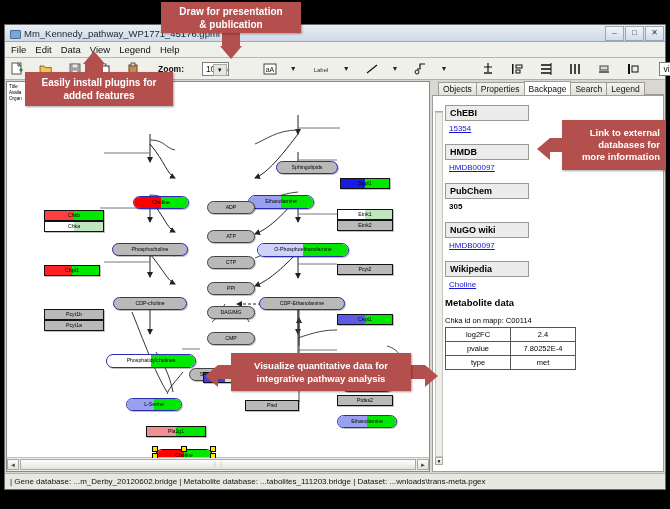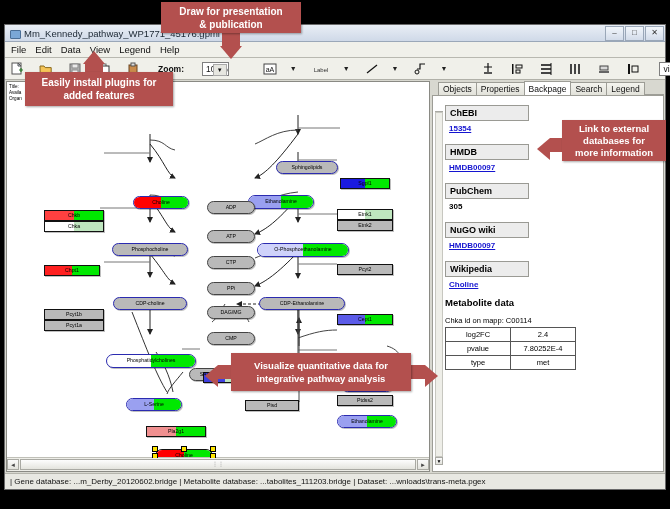--- a/index.html
+++ b/index.html
@@ -52,21 +52,21 @@
   .tab.active{background:#fff;height:14px;line-height:12px;font-weight:normal;}
   .tabfill{flex:1;border-bottom:1px solid #9d9d96;height:13px;}
   .panelbody{flex:1;background:#fff;border:1px solid #9d9d96;margin:0 0 0 0;overflow:hidden;position:relative;
              padding:6px 0 0 12px;box-sizing:border-box;}
   .vtrack{position:absolute;left:2px;top:16px;bottom:14px;width:8px;background:#eeeee8;border:1px solid #c7c7c0;box-sizing:border-box;}
   .vtop{position:absolute;left:2px;top:15px;width:8px;height:8px;background:linear-gradient(#fbfbfb,#e2e2dc);border:1px solid #a9a9a3;box-sizing:border-box;font-size:5px;text-align:center;line-height:6px;}
   .vbot{position:absolute;left:2px;bottom:6px;width:8px;height:8px;background:linear-gradient(#fbfbfb,#e2e2dc);border:1px solid #a9a9a3;box-sizing:border-box;font-size:5px;text-align:center;line-height:6px;}
 
   .dbhead{display:inline-block;min-width:84px;border:1px solid #9a9a94;background:#ececec;
           font-size:9px;font-weight:bold;color:#000;padding:2px 6px 2px 4px;box-sizing:border-box;}
-  .dblink{font-size:8px;color:#1414d0;text-decoration:underline;margin:3px 0 8px 4px;display:block;font-weight:bold;}
+  .dblink{font-size:8px;color:#1414d0;text-decoration:underline;margin:3px 0 8px 4px;display:block;font-weight:normal;}
   .dbplain{font-size:8px;color:#000;margin:3px 0 8px 4px;display:block;font-weight:bold;}
   .exprhdr{font-size:9.5px;font-weight:bold;color:#000;margin:2px 0 8px 0;}
   .geneid{font-size:7.5px;color:#000;margin-bottom:2px;}
   table.expr{border-collapse:collapse;font-size:7.5px;}
   table.expr td{border:1px solid #555;padding:2px 6px;text-align:center;color:#000;min-width:52px;}
 
   .statusbar{position:absolute;left:0;right:0;bottom:0;height:16px;background:#e8e8e2;border-top:1px solid #b4b4ac;
              display:flex;align-items:center;padding-left:5px;box-sizing:border-box;}
   .statusbar span{font-size:8px;color:#111;white-space:nowrap;}
 
@@ -544,21 +544,21 @@
   <div class="callout-stem" style="left:222px;top:33px;width:18px;height:14px;"></div>
   <div class="arrow-down" style="left:220px;top:46px;"></div>
 
   <div class="callout cshadow" style="left:25px;top:72px;width:148px;height:34px;flex-direction:column;">
     <span>Easily install plugins for</span>
     <span>added features</span>
   </div>
   <div class="callout-stem" style="left:85px;top:64px;width:18px;height:9px;"></div>
   <div class="arrow-up" style="left:83px;top:51px;"></div>
 
-  <div class="callout cshadow" style="left:562px;top:120px;width:104px;height:41px;flex-direction:column;font-size:9.5px;line-height:12px;">
+  <div class="callout cshadow" style="left:562px;top:120px;width:104px;height:50px;flex-direction:column;font-size:9.5px;line-height:12px;align-items:flex-end;">
     <span>Link  to external</span>
     <span>databases  for</span>
     <span>more information</span>
   </div>
   <div class="callout-stem" style="left:550px;top:138px;width:13px;height:14px;"></div>
   <div class="arrow-left" style="left:537px;top:138px;"></div>
 
   <div class="callout cshadow" style="left:231px;top:353px;width:180px;height:38px;flex-direction:column;font-size:9.5px;line-height:13px;">
     <span>Visualize quantitative data  for</span>
     <span>integrative pathway analysis</span>

